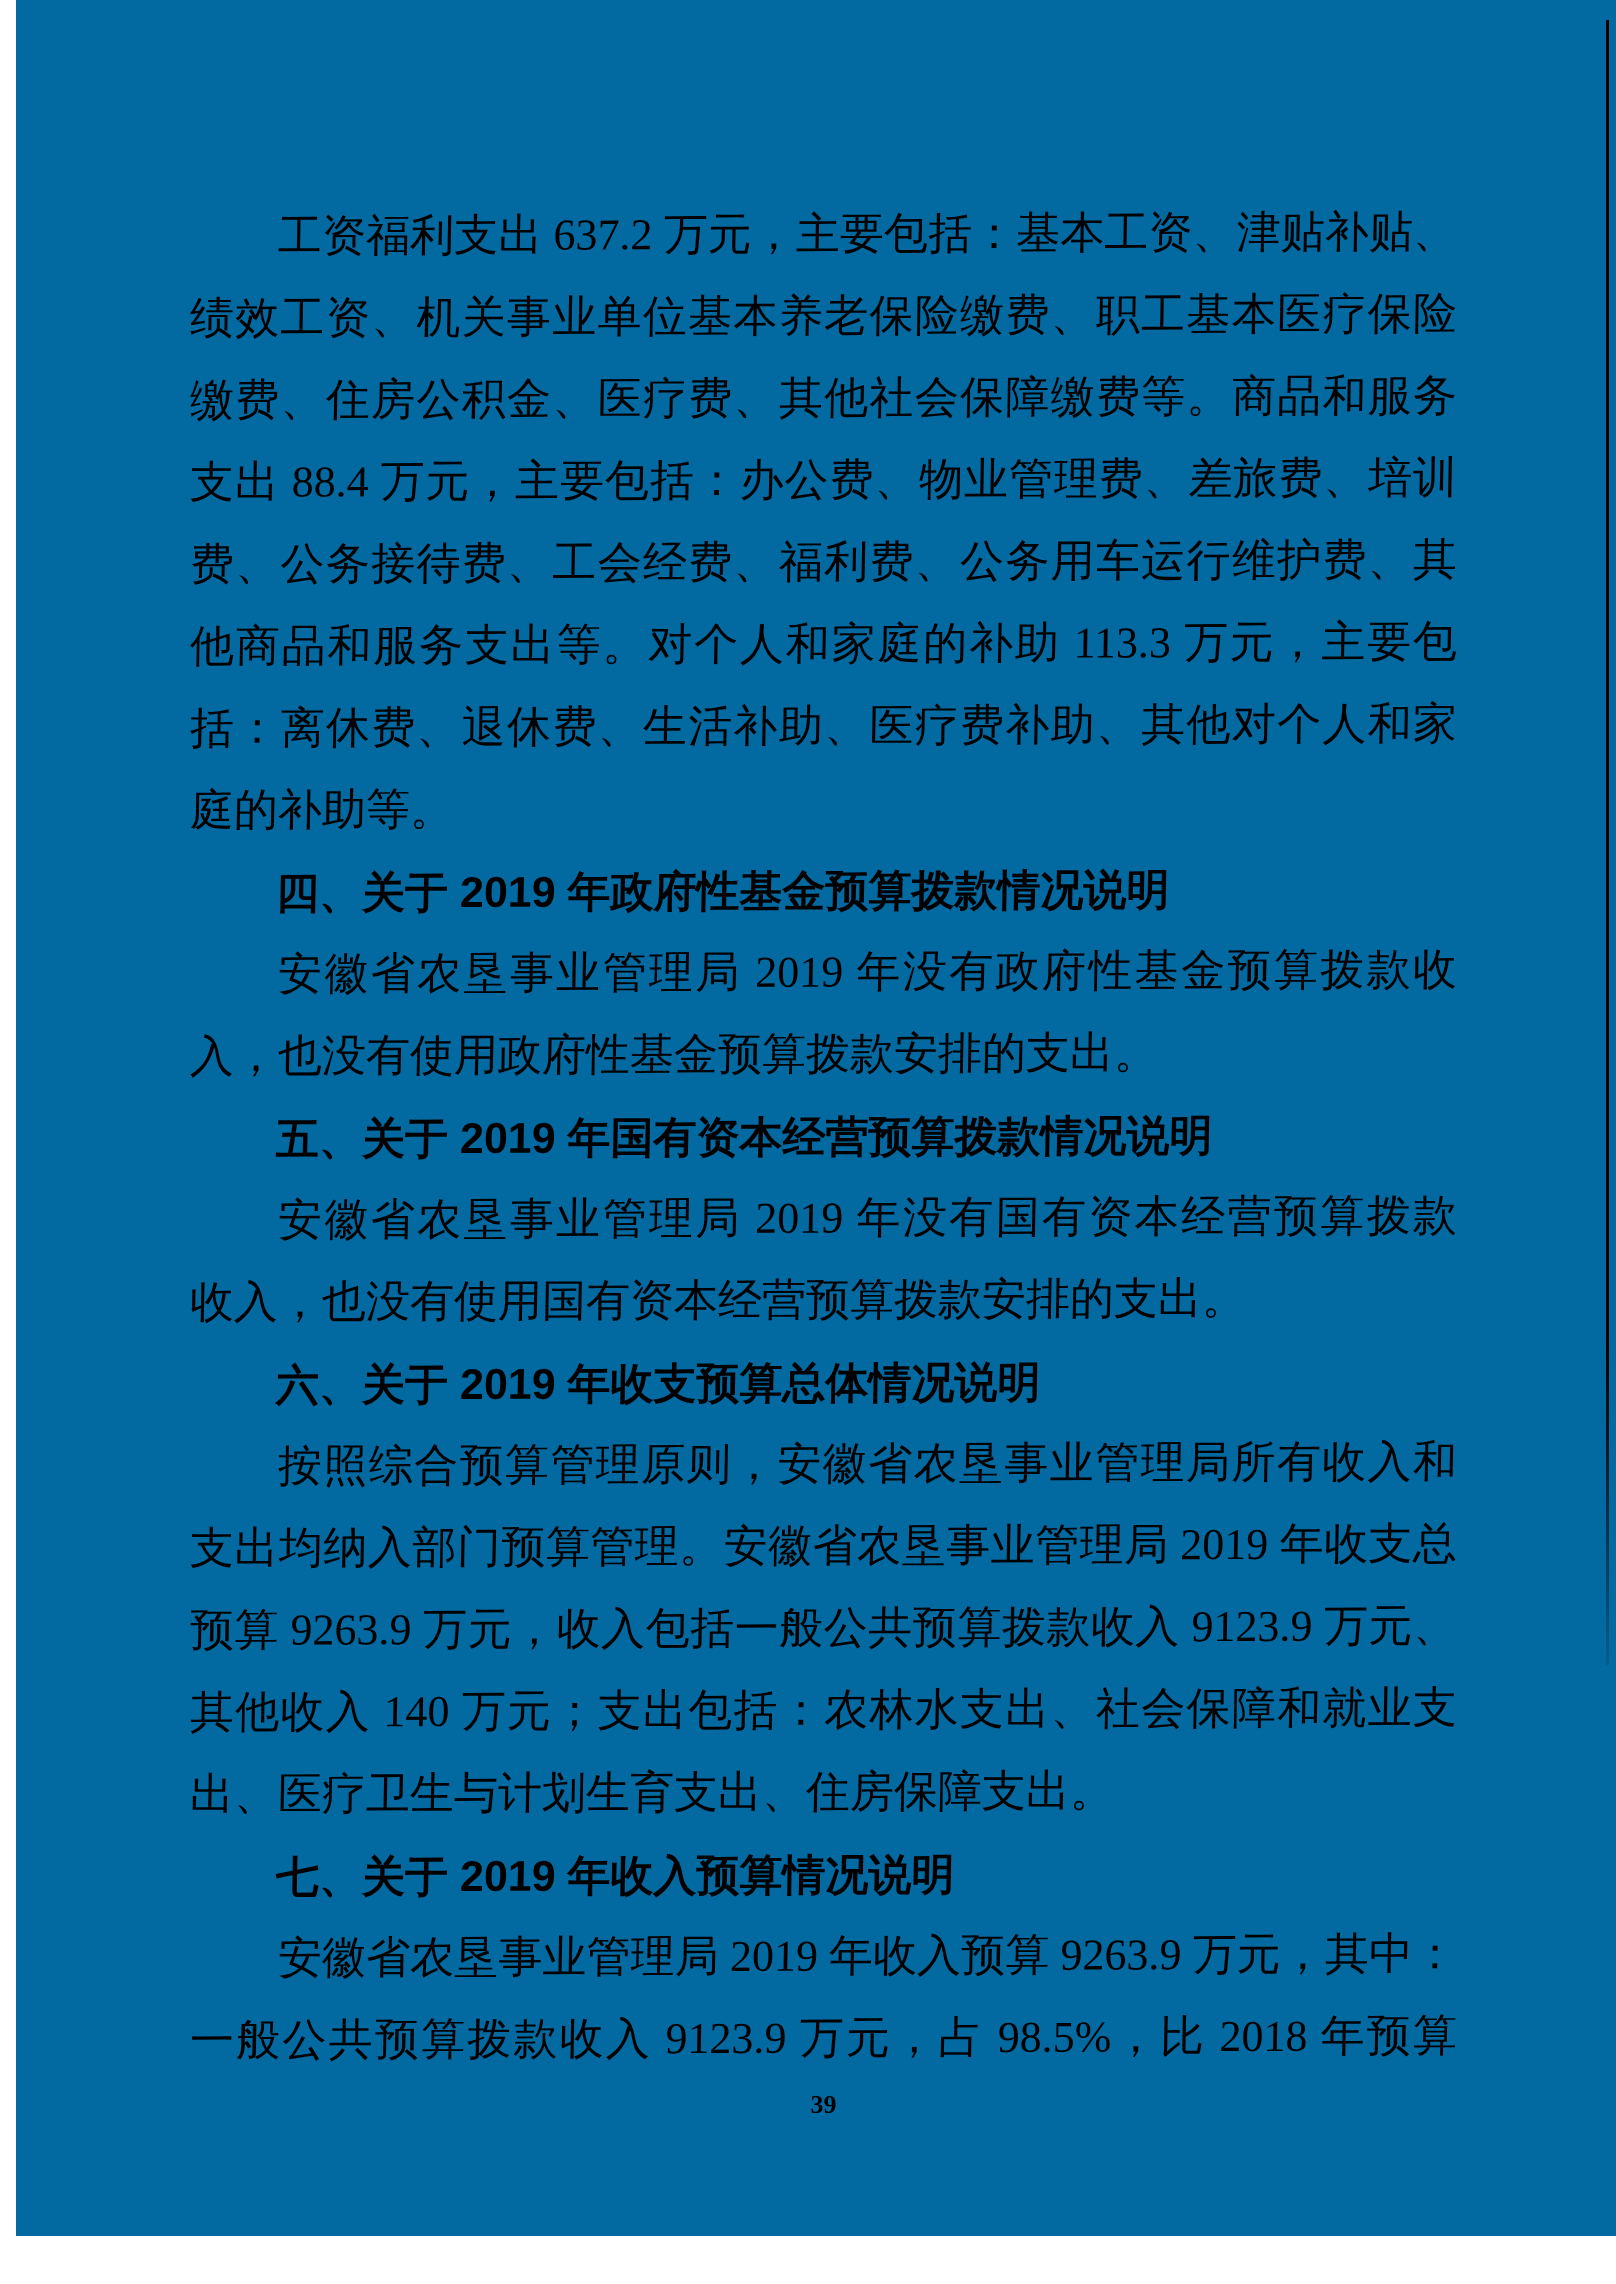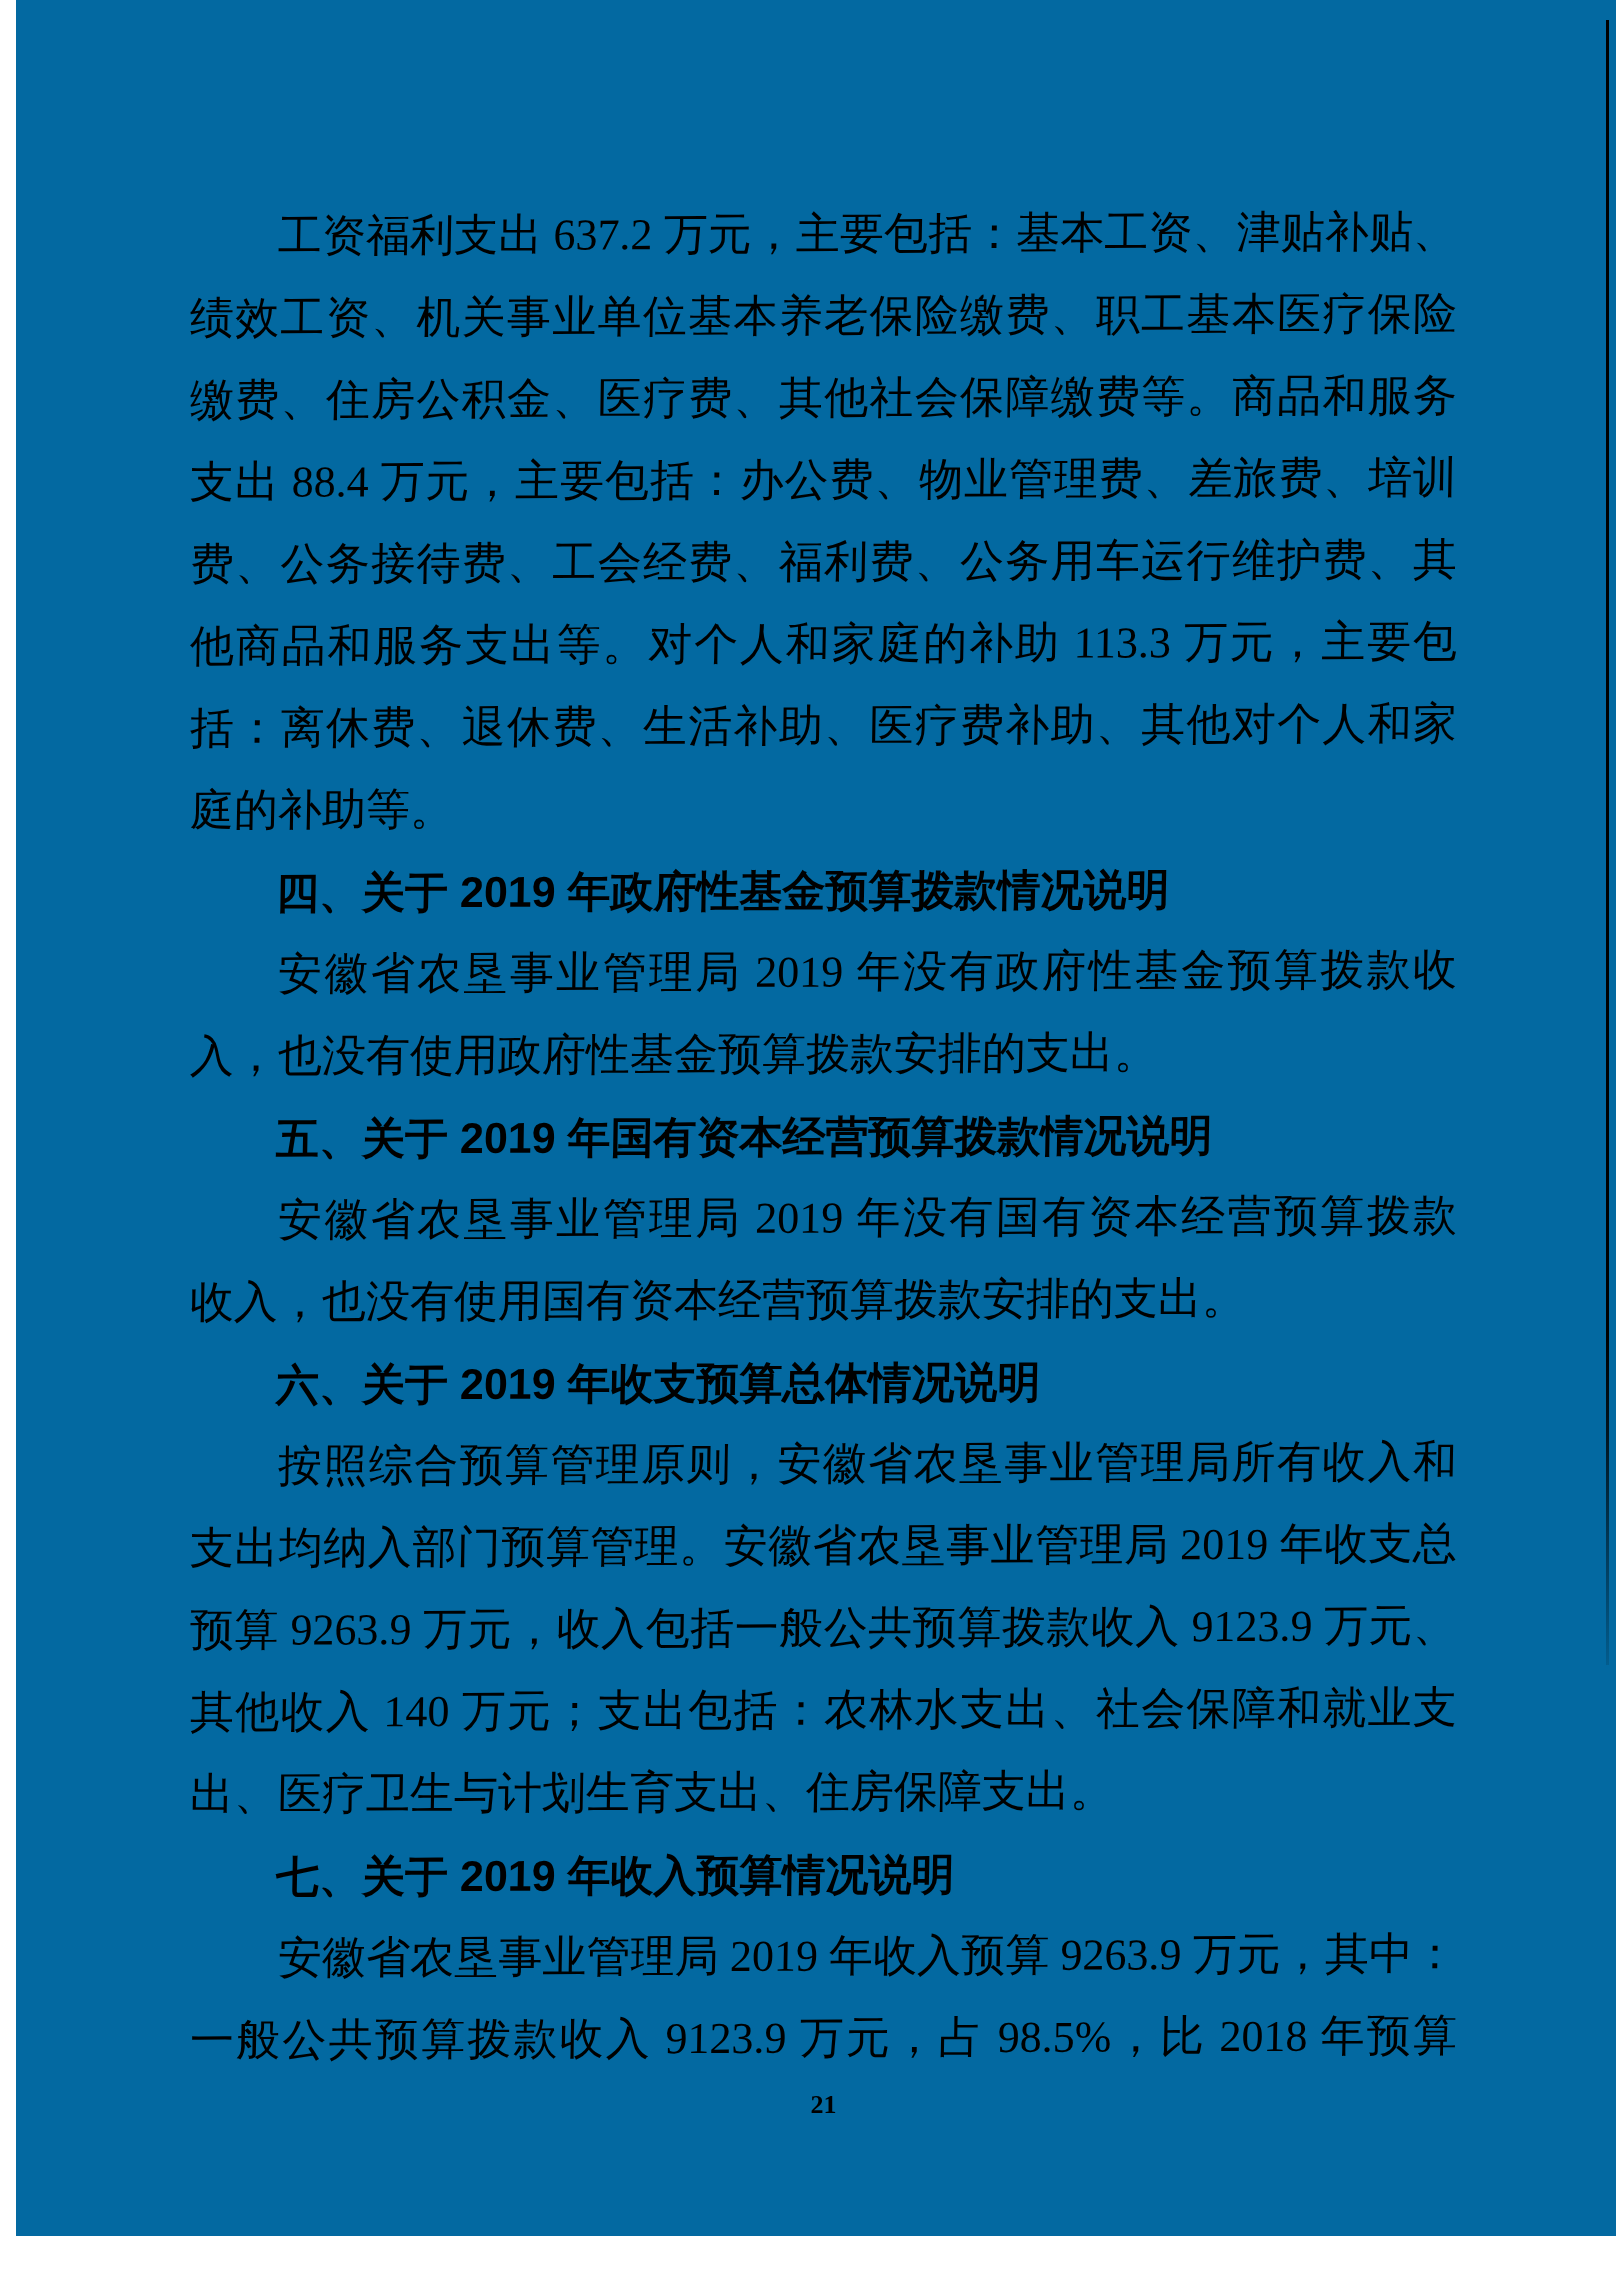--- a/index.html
+++ b/index.html
@@ -92,15 +92,15 @@
       <div class="line fill indent">按照综合预算管理原则，安徽省农垦事业管理局所有收入和</div>
       <div class="line fill">支出均纳入部门预算管理。安徽省农垦事业管理局 2019 年收支总</div>
       <div class="line fill">预算 9263.9 万元，收入包括一般公共预算拨款收入 9123.9 万元、</div>
       <div class="line fill">其他收入 140 万元；支出包括：农林水支出、社会保障和就业支</div>
       <div class="line">出、医疗卫生与计划生育支出、住房保障支出。</div>
       <div class="line indent heading">七、关于 2019 年收入预算情况说明</div>
       <div class="line fill indent">安徽省农垦事业管理局 2019 年收入预算 9263.9 万元，其中：</div>
       <div class="line fill">一般公共预算拨款收入 9123.9 万元，占 98.5%，比 2018 年预算</div>
     </div>
   <div class="scanline"></div>
-  <div class="pagenum">21</div>
+  <div class="pagenum">39</div>
 </div>
 
 
 </body></html>

